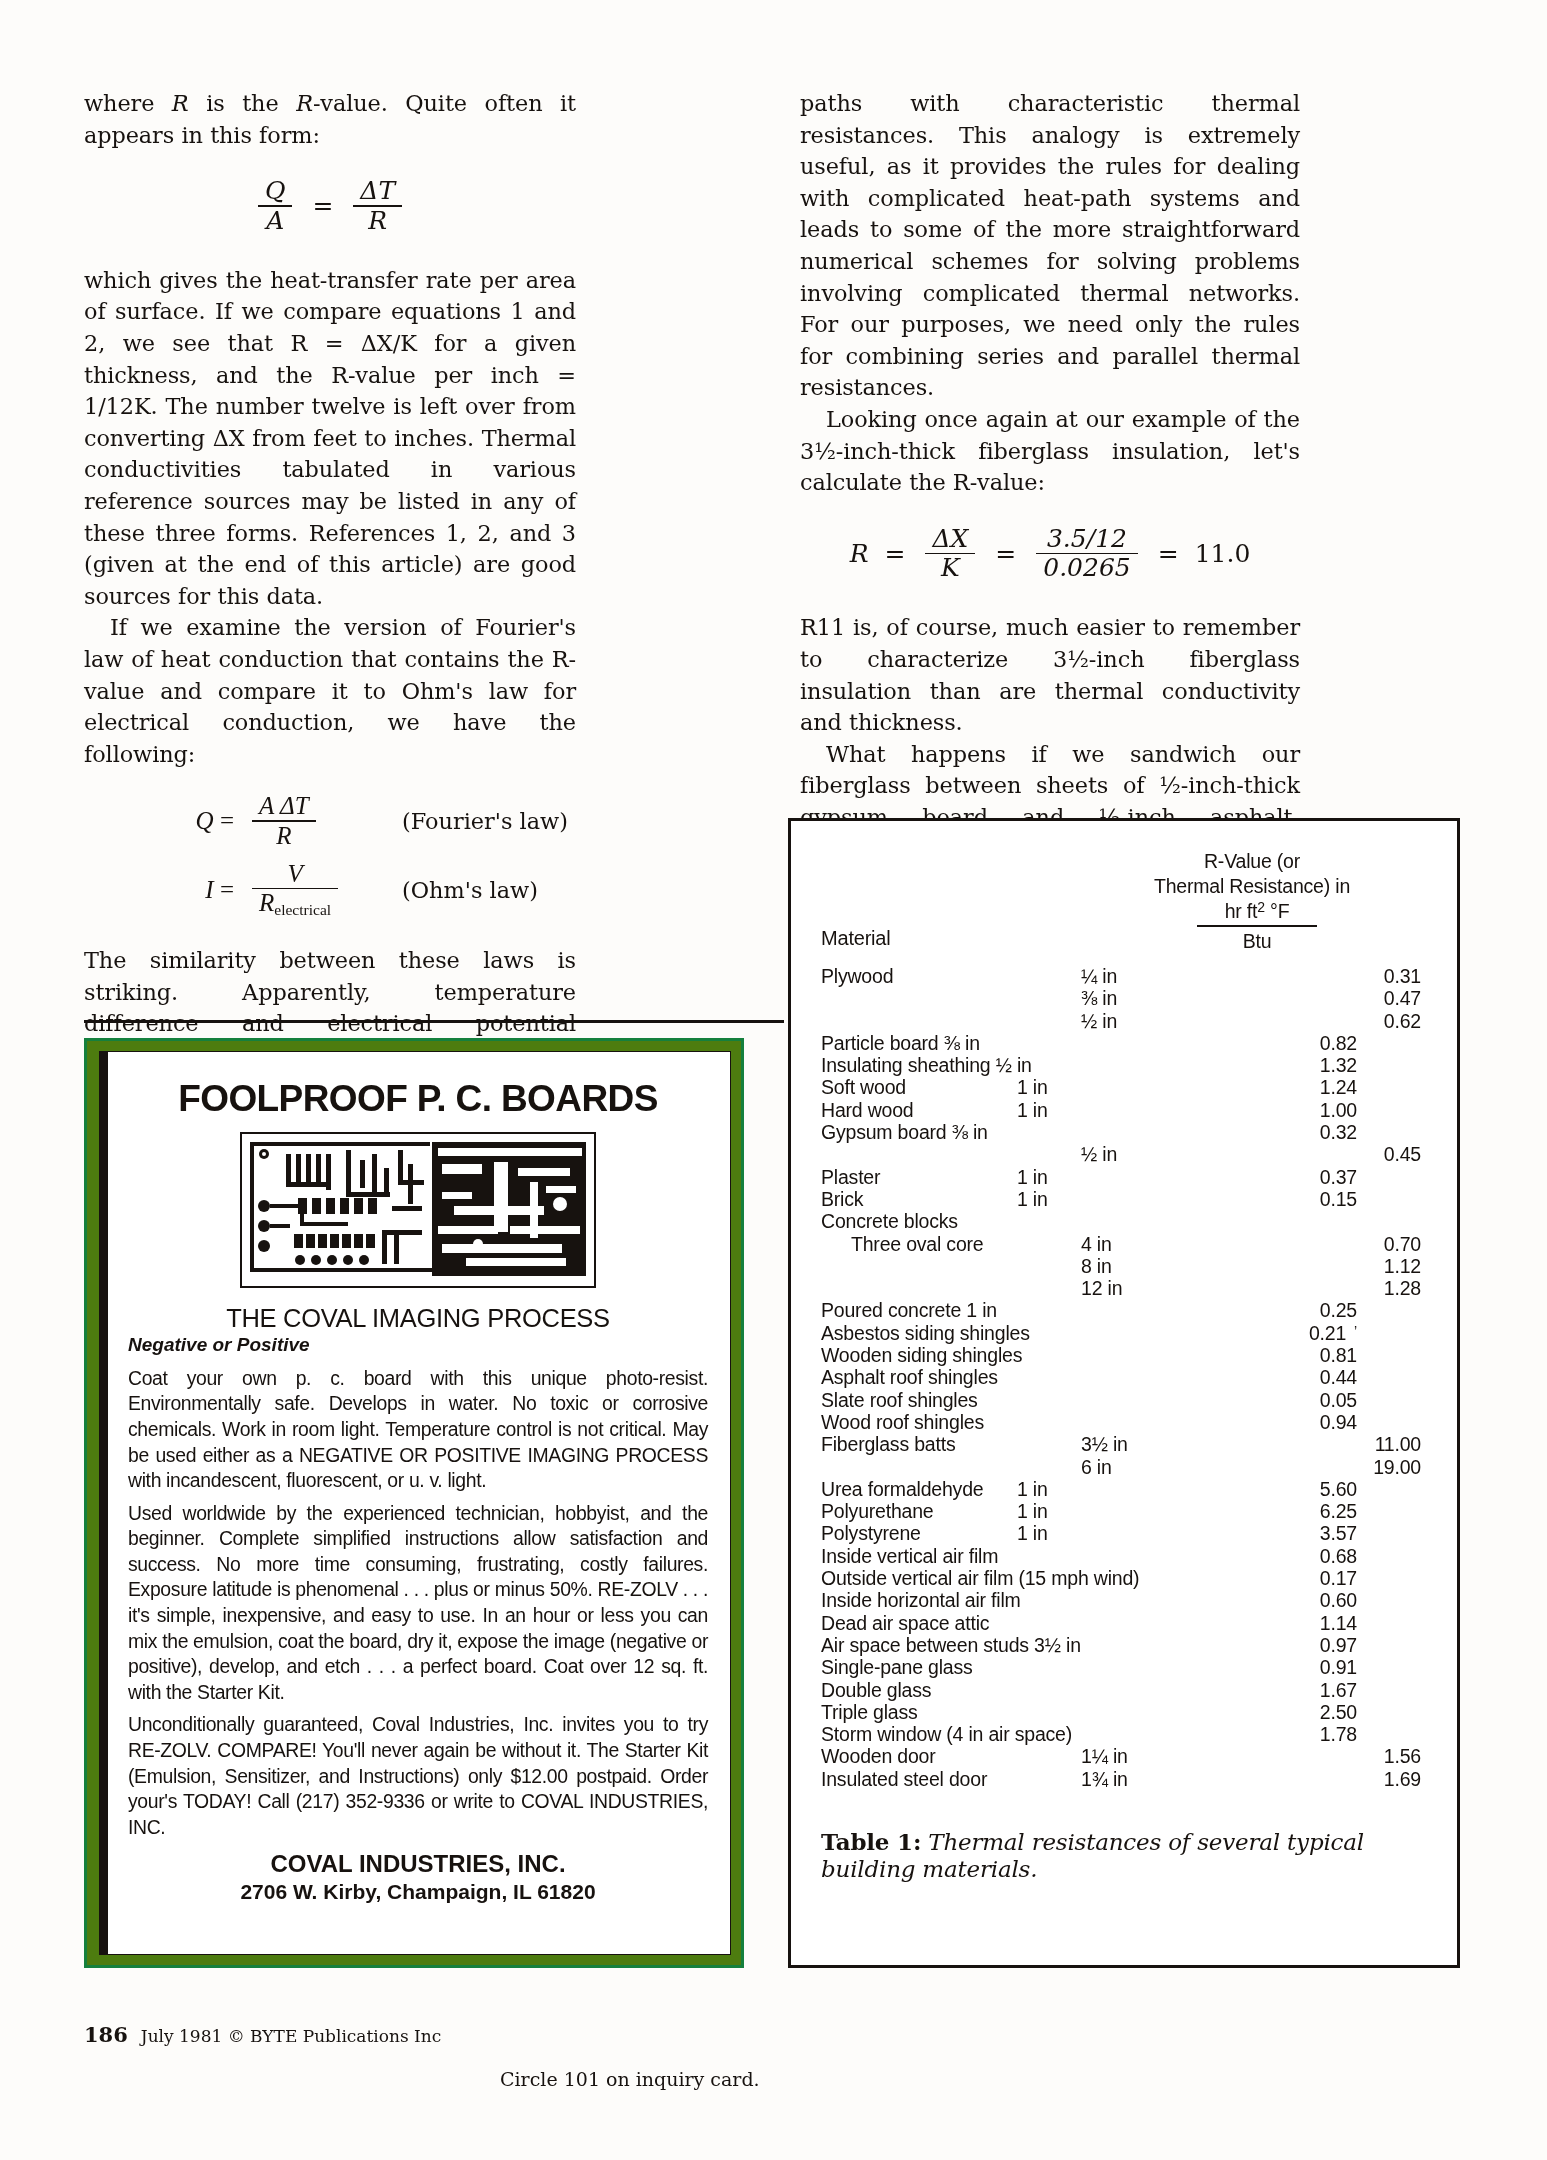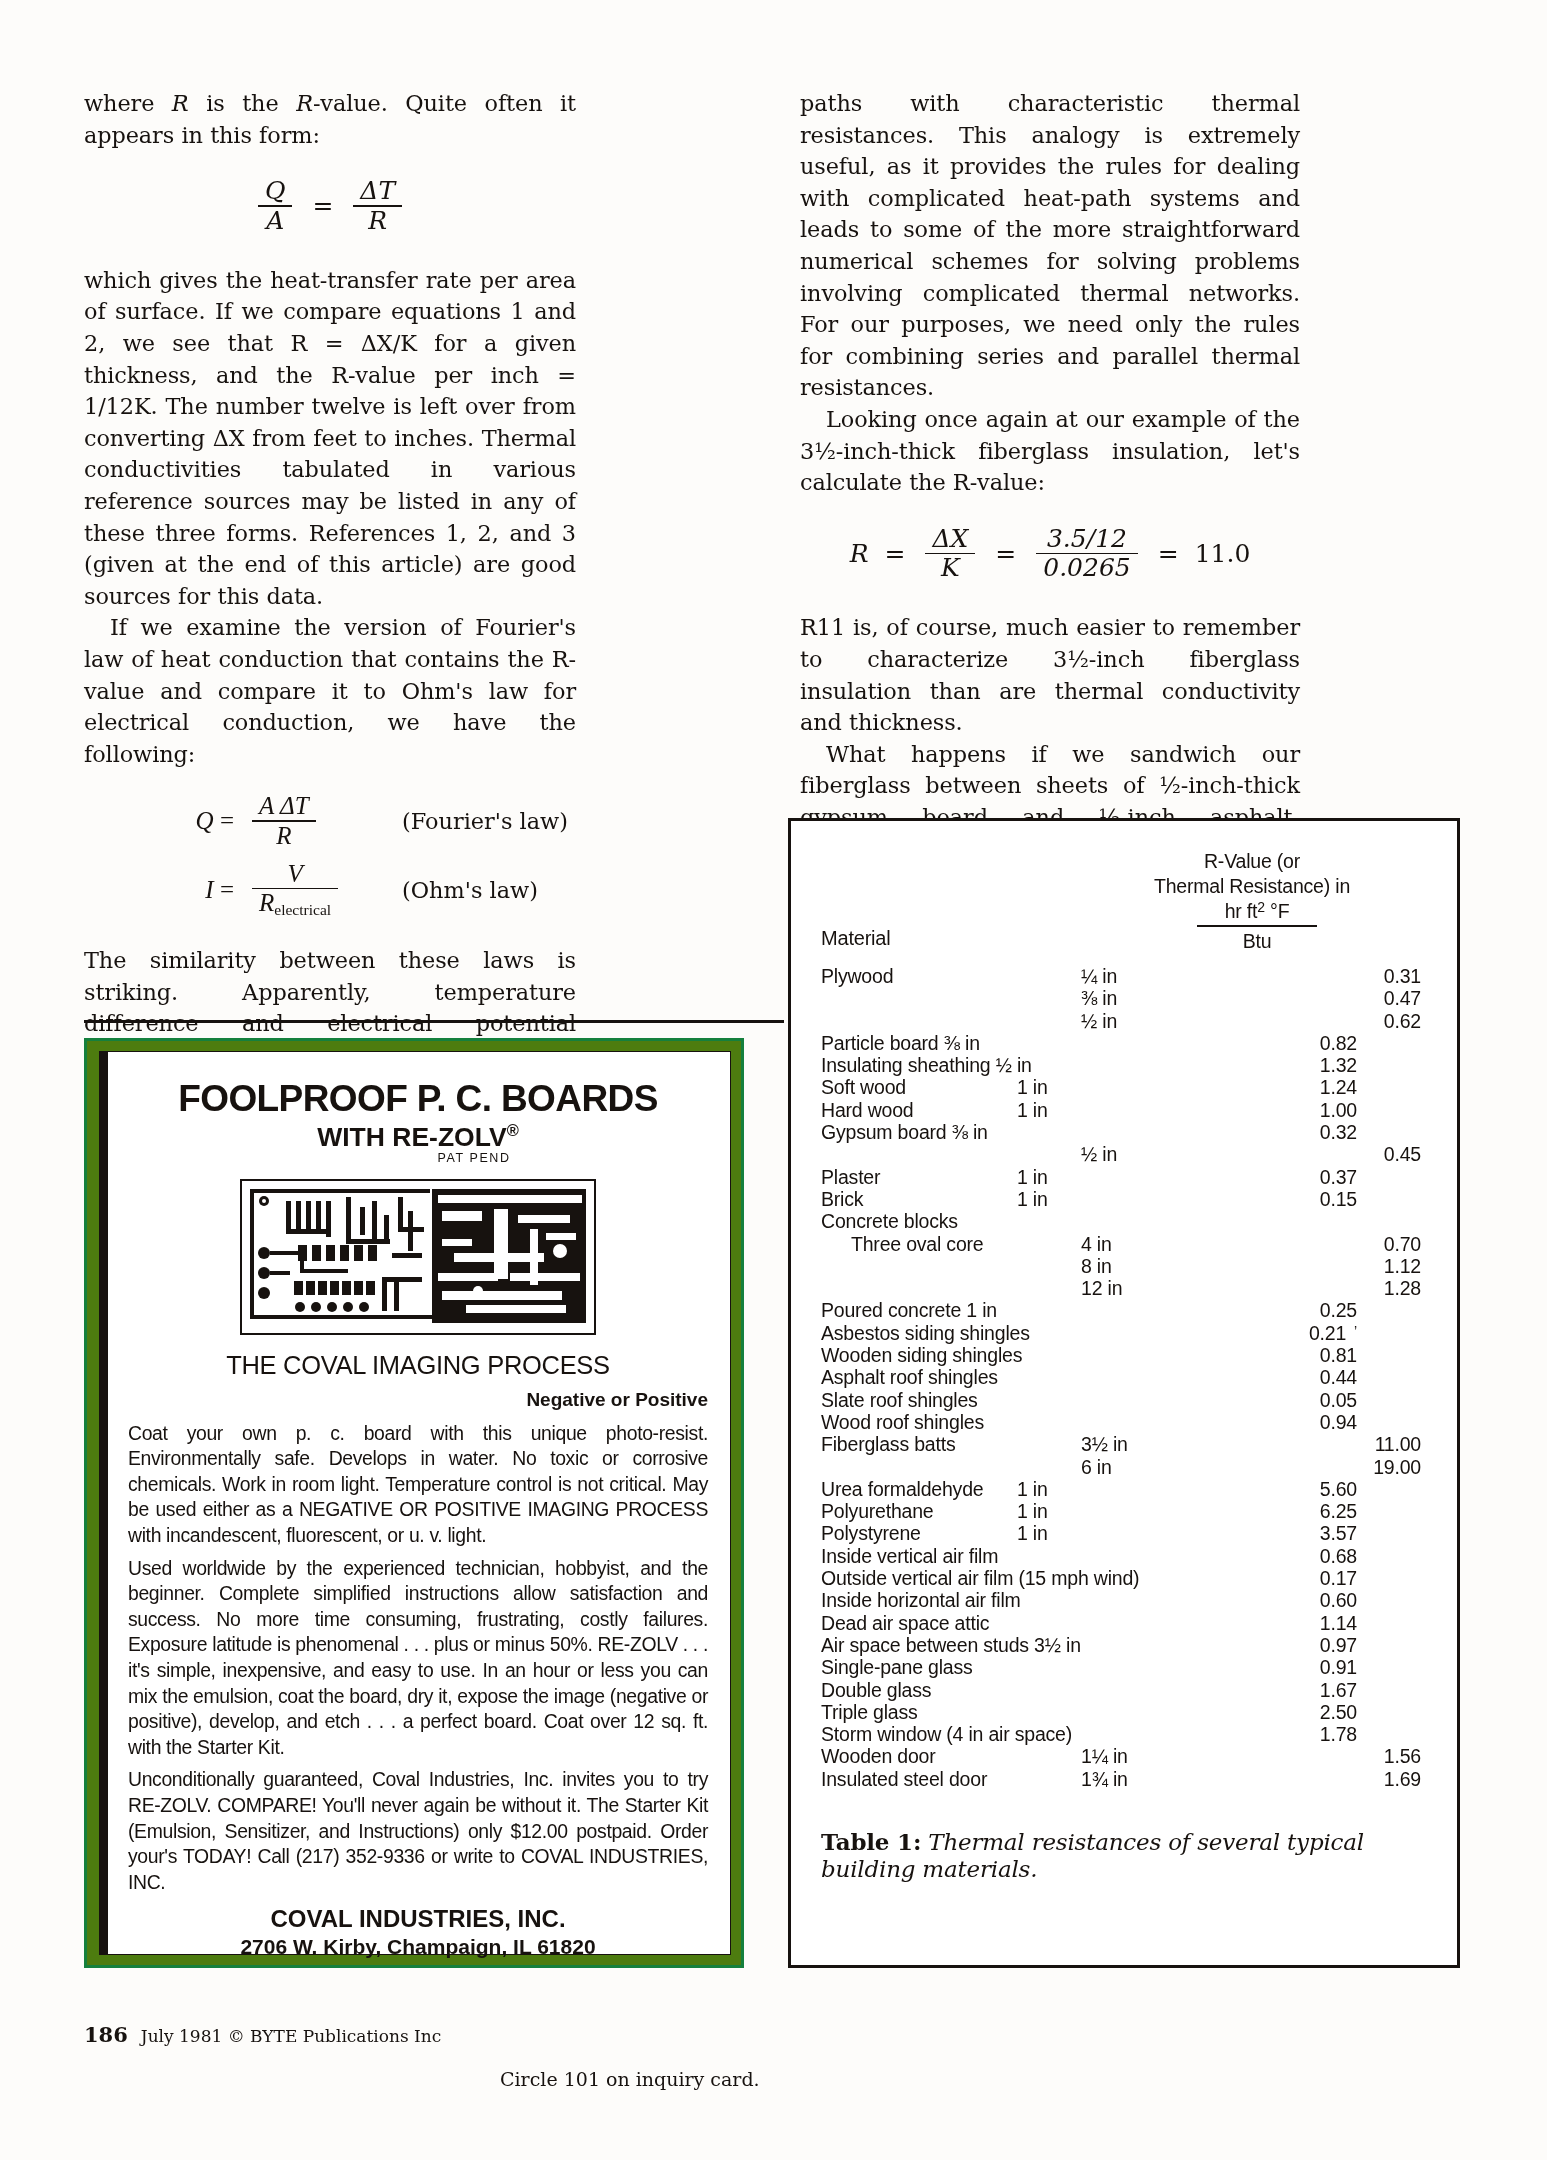--- a/index.html
+++ b/index.html
@@ -196,23 +196,24 @@
     font-family: "Liberation Sans", sans-serif;
     font-weight: normal;
     font-size: 25.5px;
     text-align: center;
     margin: 16px 0 0 0;
     letter-spacing: -0.3px;
   }
   .ad .sub-it {
     font-family: "Liberation Sans", sans-serif;
     font-weight: bold;
+    font-style: italic;
     font-size: 19px;
-    text-align: right;
-    margin: 9px 0 10px 0;
+    text-align: left;
+    margin: 1px 0 10px 0;
   }
   .ad p {
     font-family: "Liberation Sans", sans-serif;
     font-size: 19.4px;
     line-height: 25.6px;
     text-align: justify;
     margin: 0 0 7px 0;
     letter-spacing: -0.35px;
   }
   .ad p.last { margin-bottom: 10px; }
@@ -457,24 +458,20 @@
 
     <p class="body indent">What happens if we sandwich our fiberglass between sheets of ½-inch-thick gypsum board and ½-inch asphalt-impregnated plywood, both having the same width and height as the piece of fiberglass? We know that the heat must pass sequentially through each of the three materials. This suggests that we should add the R-values</p>
   </div>
 
   <div class="ad-rule"></div>
 
   <div class="ad">
     <div class="ad-inner">
 
       <h1>FOOLPROOF P. C. BOARDS</h1>
-      <h2>
-        <span>WITH RE-ZOLV</span><span class="reg">®</span>
-        <span class="patpend">PAT  PEND</span>
-      </h2>
 
       <div class="pcb-wrap">
         <svg width="348" height="148" viewBox="0 0 348 148">
           <rect x="0" y="0" width="348" height="148" fill="#ffffff"></rect>
 
           <path d="M190 8 H344 V142 H190 Z" fill="#17120f"></path>
 
           <path d="M196 14 H340 V22 H196 Z" fill="#ffffff"></path>
           <path d="M200 30 h40 v10 h-40 z" fill="#ffffff"></path>
           <path d="M252 28 h14 v70 h-14 z" fill="#ffffff"></path>

